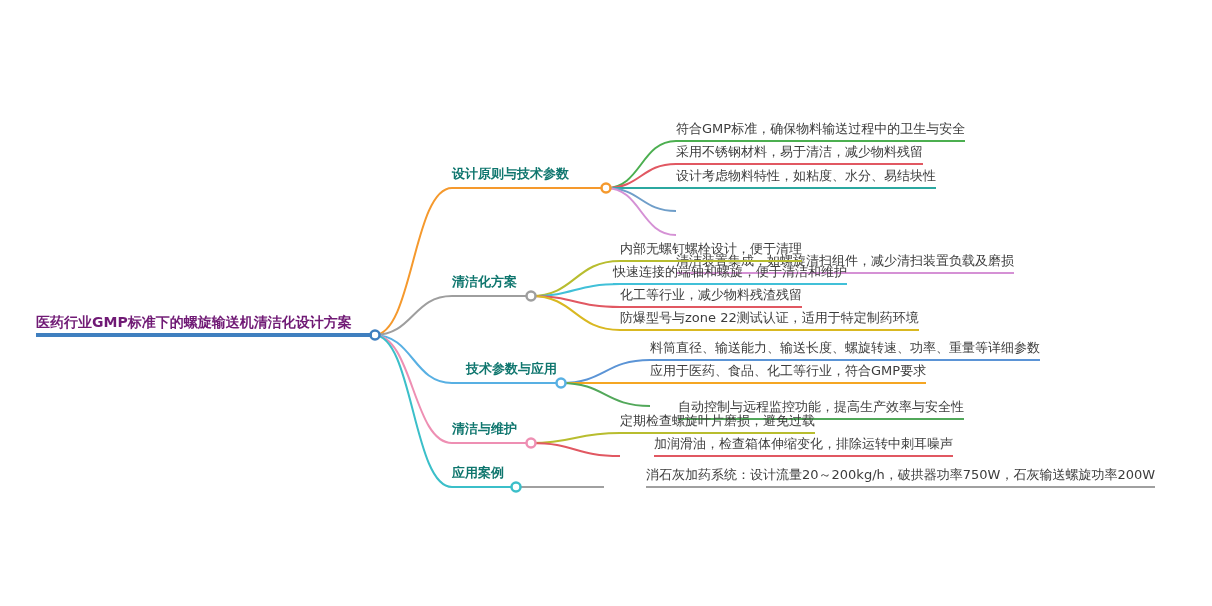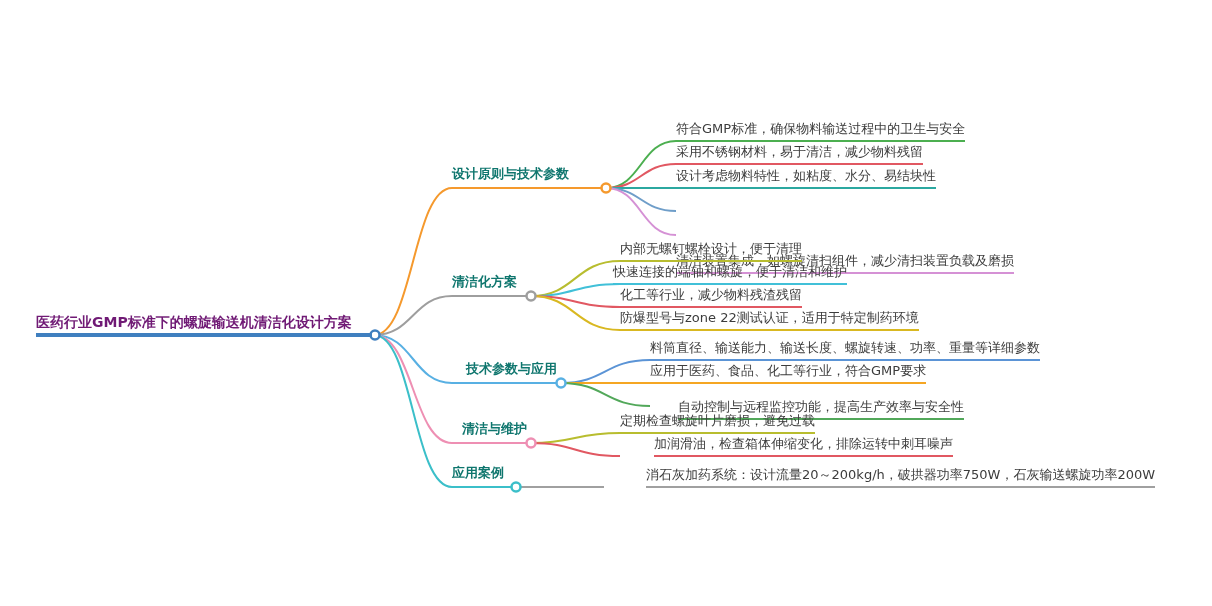--- a/index.html
+++ b/index.html
@@ -95,20 +95,20 @@
   <div class="node child" style="left: 620px; top: 240px; border-bottom-color: rgb(184, 189, 47);">内部无螺钉螺栓设计，便于清理</div>
   <div class="node child" style="left: 613px; top: 263px; border-bottom-color: rgb(65, 192, 216);">快速连接的端轴和螺旋，便于清洁和维护</div>
   <div class="node child" style="left: 620px; top: 286px; border-bottom-color: rgb(225, 88, 98);">化工等行业，减少物料残渣残留</div>
   <div class="node child" style="left: 620px; top: 309px; border-bottom-color: rgb(217, 184, 33);">防爆型号与zone 22测试认证，适用于特定制药环境</div>
 
   <div class="node branch" style="left: 452px; top: 360px; width: 105px; border-bottom-color: rgb(88, 176, 227); text-align: right;">技术参数与应用</div>
   <div class="node child" style="left: 650px; top: 339px; border-bottom-color: rgb(91, 148, 214);">料筒直径、输送能力、输送长度、螺旋转速、功率、重量等详细参数</div>
   <div class="node child" style="left: 650px; top: 362px; border-bottom-color: rgb(245, 166, 35);">应用于医药、食品、化工等行业，符合GMP要求</div>
   <div class="node child" style="left: 650px; top: 398px; border-bottom-color: rgb(82, 168, 90); margin-left: 28px;">自动控制与远程监控功能，提高生产效率与安全性</div>
 
-  <div class="node branch" style="left: 452px; top: 420px; width: 75px; border-bottom-color: rgb(238, 143, 179); text-align: right;">清洁与维护</div>
+  <div class="node branch" style="left: 452px; top: 420px; width: 75px; border-bottom-color: rgb(238, 143, 179);">清洁与维护</div>
   <div class="node child" style="left: 620px; top: 412px; border-bottom-color: rgb(184, 189, 47); font-family: Liberation Serif, serif;">定期检查螺旋叶片磨损，避免过载</div>
   <div class="node child" style="left: 620px; top: 435px; border-bottom-color: rgb(225, 88, 98); margin-left: 34px;">加润滑油，检查箱体伸缩变化，排除运转中刺耳噪声</div>
 
   <div class="node branch" style="left: 452px; top: 464px; width: 60px; border-bottom-color: rgb(59, 191, 201);">应用案例</div>
   <div class="node child" style="left: 604px; top: 466px; border-bottom-color: rgb(160, 160, 160); margin-left: 42px;">消石灰加药系统：设计流量20～200kg/h，破拱器功率750W，石灰输送螺旋功率200W</div>
 
 </div>
 
 </body></html>

